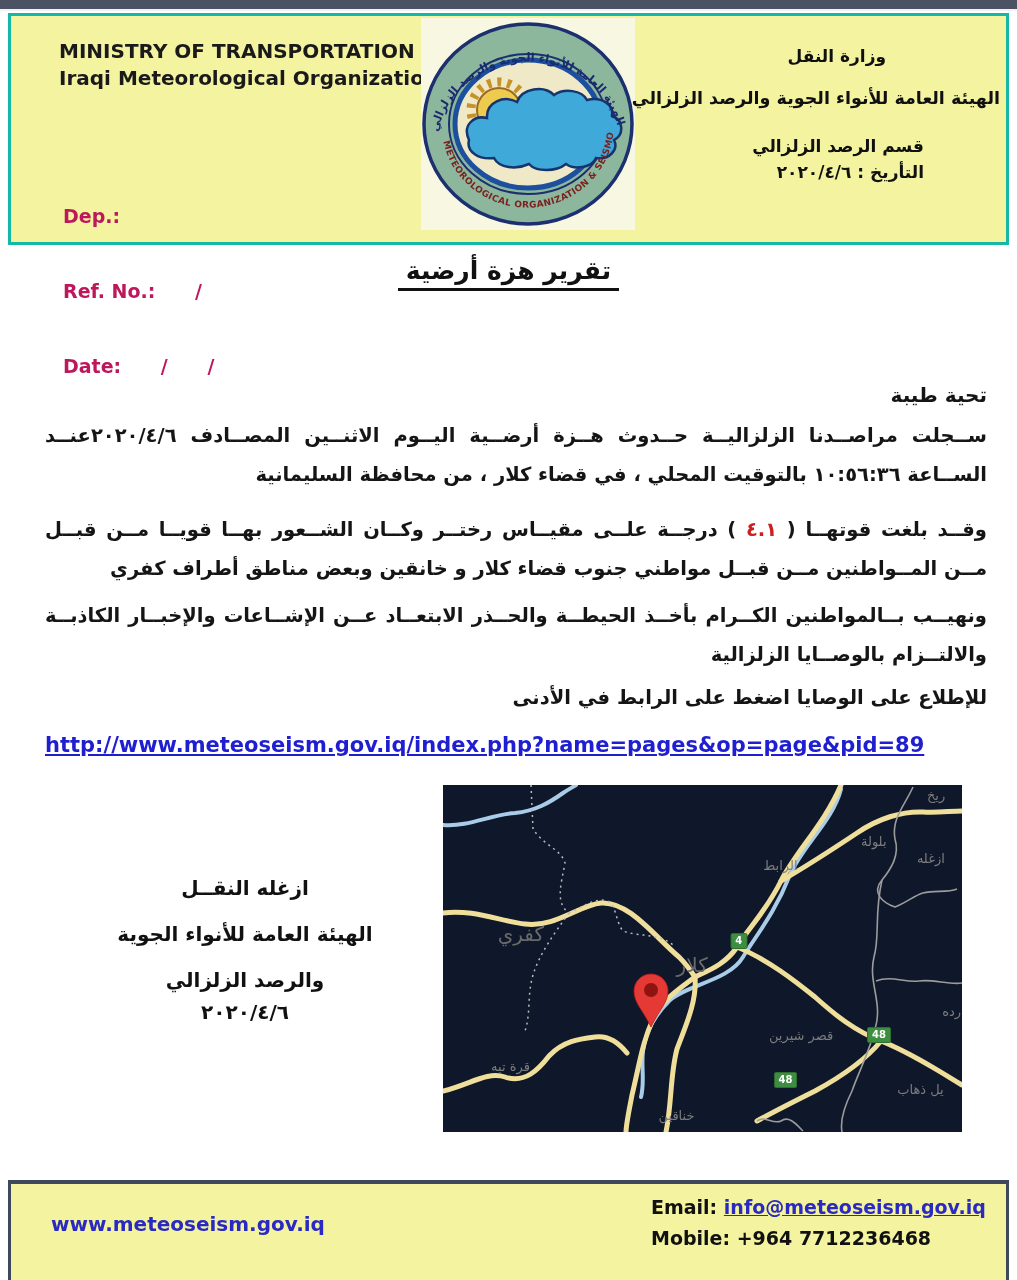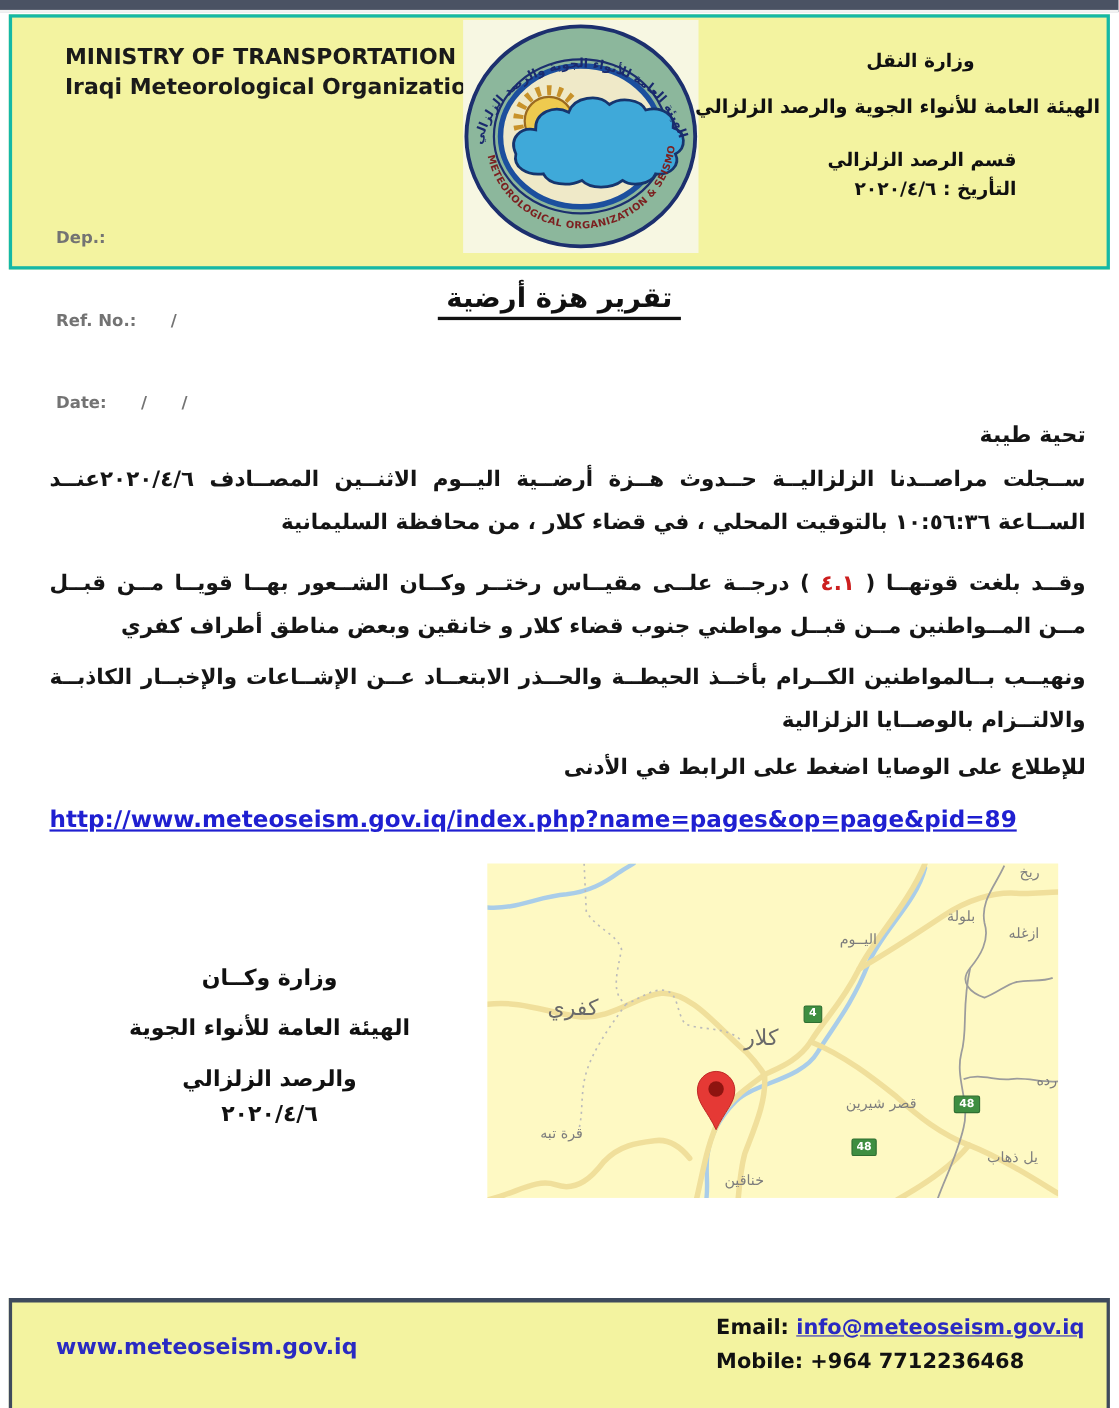--- a/index.html
+++ b/index.html
@@ -11,21 +11,21 @@
   .abs{position:absolute;}
   
   #top-bar{left:0;top:0;width:1017px;height:9px;background:#4a5263;border-bottom:2px solid #f2f2f2;}
   
   #header-box{
     left:8px;top:13px;width:995px;height:226px;
     background:#f3f3a0;border:3px solid #14b8a6;
   }
   .ministry-line{font-weight:bold;color:#1a1a1a;font-size:20px;line-height:27px;}
   #ministry-block{left:48px;top:22px;}
-  #ref-block{left:40px;top:138px;font-weight:bold;font-size:15px;color:#737373;line-height:25px;white-space:pre;}
+  #ref-block{left:52px;top:138px;font-weight:bold;font-size:19px;color:#be185d;line-height:25px;white-space:pre;}
   #header-ar{right:0;top:0;width:330px;height:100%;direction:rtl;color:#101010;font-weight:bold;}
   .har{position:absolute;font-size:17px;white-space:nowrap;}
   #har1{top:30px;right:120px;}
   #har2{top:72px;right:6px;font-size:17.5px;}
   #har3{top:120px;right:82px;}
   #har4{top:146px;right:82px;}
   #logo{left:406px;top:2px;width:222px;height:214px;}
   
   #report-title{top:256px;left:0;width:100%;text-align:center;}
   #report-title span{
@@ -41,21 +41,21 @@
   #para2{top:510px;right:30px;left:45px;text-align:justify;}
   #para3{top:596px;right:30px;left:45px;text-align:justify;}
   #para4{top:678px;right:30px;left:45px;text-align:right;}
   #magnitude{color:#cc1f1f;}
   #main-link{top:733px;left:45px;direction:ltr;}
   #main-link a{font-size:21px;font-weight:bold;color:#1f1fd1;text-decoration:underline;}
   
   #signature{left:105px;top:876px;width:280px;text-align:center;direction:rtl;}
   .sig-line{position:absolute;left:0;width:100%;font-weight:bold;font-size:20px;color:#111;white-space:nowrap;}
   
-  #map-box{left:443px;top:785px;width:519px;height:304px;background:#fef9c3;overflow:hidden;}
+  #map-box{left:443px;top:785px;width:519px;height:347px;background:#0f172a;overflow:hidden;}
   #map-svg{position:absolute;left:0;top:0;}
   .map-label{
     position:absolute;transform:translate(-50%,-50%);
     font-size:13px;color:#7d7d7d;white-space:nowrap;direction:rtl;
   }
   .map-label.big{font-size:20px;color:#6a6a6a;}
   .road-shield{
     position:absolute;transform:translate(-50%,-50%);
     background:#3e8e41;color:#fff;font-size:10px;font-weight:bold;
     padding:1px 4px;border-radius:2px;border:1px solid #2e6e31;line-height:12px;
@@ -128,21 +128,21 @@
 
 <div class="abs para" id="para3">ونهيــب بــالمواطنين الكــرام بأخــذ الحيطــة والحــذر الابتعــاد عــن الإشــاعات والإخبــار الكاذبــة والالتــزام بالوصــايا الزلزالية</div>
 
 <div class="abs para" id="para4">للإطلاع على الوصايا اضغط على الرابط في الأدنى</div>
 
 <div class="abs" id="main-link">
   <a href="#">http://www.meteoseism.gov.iq/index.php?name=pages&amp;op=page&amp;pid=89</a>
 </div>
 
 <div class="abs" id="signature">
-  <div class="sig-line" style="top:0;">وزارة وكــان</div>
+  <div class="sig-line" style="top:0;">ازغله النقــل</div>
   <div class="sig-line" style="top:46px;">الهيئة العامة للأنواء الجوية</div>
   <div class="sig-line" style="top:92px;">والرصد الزلزالي</div>
   <div class="sig-line" style="top:124px;">٢٠٢٠/٤/٦</div>
 </div>
 
 <div class="abs" id="map-box">
   <svg id="map-svg" width="519" height="347" viewBox="0 0 519 347">
 
     <g stroke="#a9cde9" stroke-width="4" fill="none" stroke-linecap="round">
       <path d="M398 4 C390 36 358 62 346 92 C332 128 312 152 300 172 C286 196 242 200 226 216 C208 234 202 250 200 266 C198 282 202 296 198 312"></path>
@@ -174,21 +174,21 @@
 
     <g>
       <path d="M208 242 C200 225 191 218 191 206 A 17 17 0 1 1 225 206 C225 218 216 225 208 242 Z" fill="#e53935" stroke="#b71c1c" stroke-width="0.8"></path>
       <circle cx="208" cy="205" r="7" fill="#8e1410"></circle>
     </g>
   </svg>
   <div id="map-labels">
       <span class="map-label" style="left: 95%; top: 3%;">ريخ</span>
       <span class="map-label" style="left: 83%; top: 16%;">بلولة</span>
       <span class="map-label" style="left: 94%; top: 21%;">ازغله</span>
-      <span class="map-label" style="left: 65%; top: 23%;">اليــوم</span>
+      <span class="map-label" style="left: 65%; top: 23%;">الرابط</span>
       <span class="map-label big" style="left: 15%; top: 43%;">كفري</span>
       <span class="map-label big" style="left: 48%; top: 52%;">كلار</span>
       <span class="map-label" style="left: 13%; top: 81%;">قرة تبه</span>
       <span class="map-label" style="left: 69%; top: 72%;">قصر شيرين</span>
       <span class="map-label" style="left: 98%; top: 65%;">رده</span>
       <span class="map-label" style="left: 92%; top: 83%; margin-top: 16px;">يل ذهاب</span>
       <span class="map-label" style="left: 45%; top: 95%;">خناقين</span>
       <span class="road-shield" style="left: 57%; top: 45%;">4</span>
       <span class="road-shield" style="left: 84%; top: 72%;">48</span>
       <span class="road-shield" style="left: 66%; top: 85%;">48</span>

